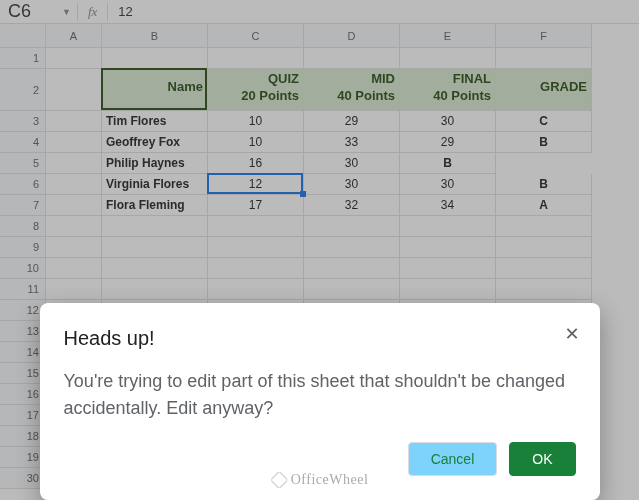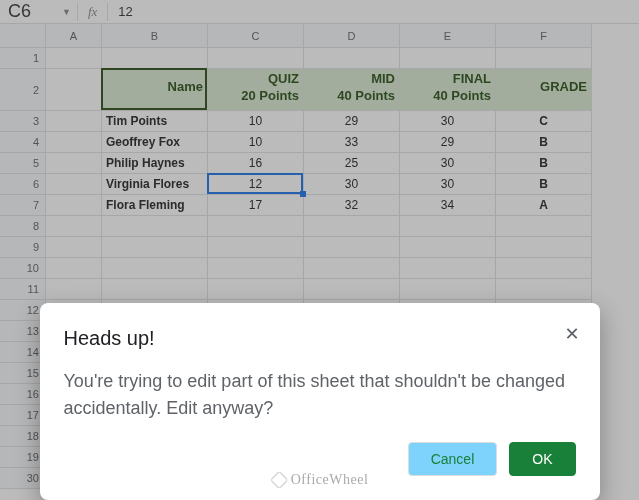--- a/index.html
+++ b/index.html
@@ -125,39 +125,38 @@
             <div>40 Points</div>
           </div>
           <div class="cell col-E hdr-cell" data-name="cell" style="width: 96px; text-align: center;">
             <div>FINAL</div>
             <div>40 Points</div>
           </div>
           <div class="cell col-F hdr-cell" data-name="cell" style="width: 96px;">GRADE</div>
         </div>
         <div class="row" data-name="table-row">
           <div class="cell col-A" data-name="cell" style="width: 56px;"></div>
-          <div class="cell col-B data-name" data-name="cell" style="width: 106px;">Tim Points</div>
+          <div class="cell col-B data-name" data-name="cell" style="width: 106px;">Tim Flores</div>
           <div class="cell col-C data-num" data-name="cell" style="width: 96px;">10</div>
           <div class="cell col-D data-num" data-name="cell" style="width: 96px;">29</div>
           <div class="cell col-E data-num" data-name="cell" style="width: 96px;">30</div>
           <div class="cell col-F data-grade" data-name="cell" style="width: 96px;">C</div>
         </div>
         <div class="row" data-name="table-row">
           <div class="cell col-A" data-name="cell" style="width: 56px;"></div>
           <div class="cell col-B data-name" data-name="cell" style="width: 106px;">Geoffrey Fox</div>
           <div class="cell col-C data-num" data-name="cell" style="width: 96px;">10</div>
           <div class="cell col-D data-num" data-name="cell" style="width: 96px; text-align: right;">33</div>
           <div class="cell col-E data-num" data-name="cell" style="width: 96px;">29</div>
           <div class="cell col-F data-grade" data-name="cell" style="width: 96px;">B</div>
         </div>
         <div class="row" data-name="table-row">
           <div class="cell col-A" data-name="cell" style="width: 56px;"></div>
           <div class="cell col-B data-name" data-name="cell" style="width: 106px;">Philip Haynes</div>
           <div class="cell col-C data-num" data-name="cell" style="width: 96px;">16</div>
-          <div class="cell col-D data-num" data-name="cell" style="width: 96px;">25</div>
           <div class="cell col-E data-num" data-name="cell" style="width: 96px;">30</div>
           <div class="cell col-F data-grade" data-name="cell" style="width: 96px;">B</div>
         </div>
         <div class="row" data-name="table-row">
           <div class="cell col-A" data-name="cell" style="width: 56px;"></div>
           <div class="cell col-B data-name" data-name="cell" style="width: 106px;">Virginia Flores</div>
           <div class="cell col-C data-num" data-name="cell" style="width: 96px;">12</div>
           <div class="cell col-D data-num" data-name="cell" style="width: 96px;">30</div>
           <div class="cell col-E data-num" data-name="cell" style="width: 96px;">30</div>
           <div class="cell col-F data-grade" data-name="cell" style="width: 96px;">B</div>

